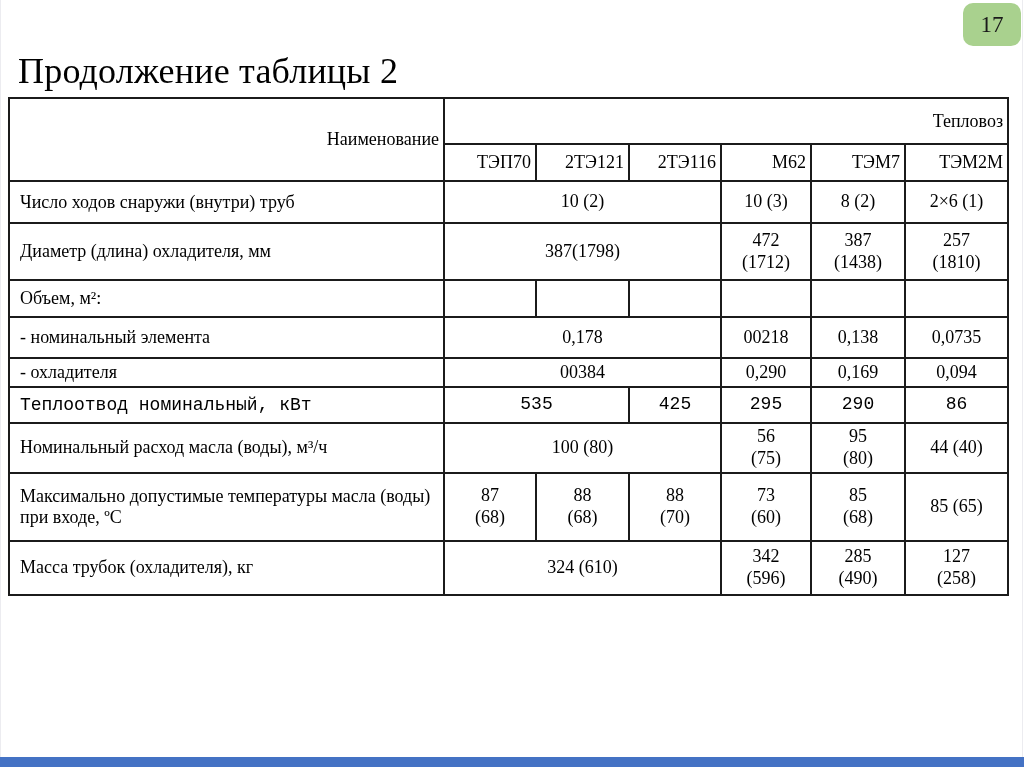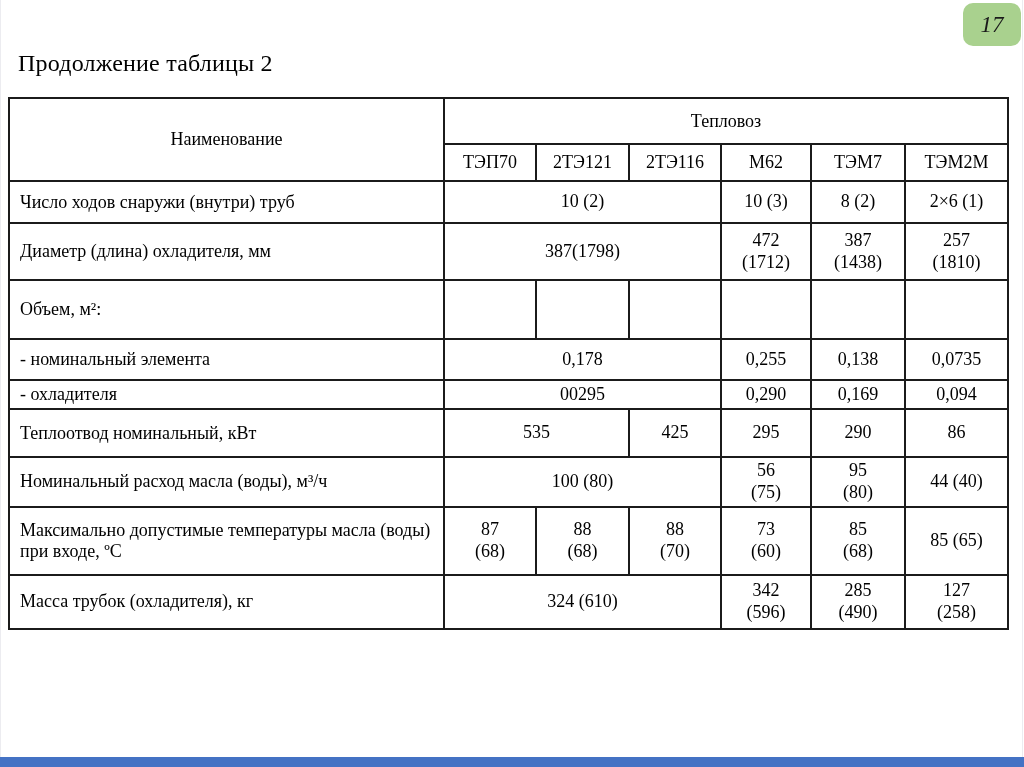--- a/index.html
+++ b/index.html
@@ -20,27 +20,26 @@
 
   .page-badge {
     position: absolute;
     top: 3px; right: 3px;
     width: 58px; height: 43px;
     background: #A9D18E;
     border-radius: 10px;
     display: flex; align-items: center; justify-content: center;
     font-size: 23px;
     color: #1a1a1a;
-    font-style: italic;
   }
 
   .slide-title {
     position: absolute;
     left: 18px; top: 50px;
-    font-size: 24px;
+    font-size: 36px;
     letter-spacing: 0.2px;
     color: #000;
   }
 
   table.data-table {
     position: absolute;
     left: 8px; top: 97px;
     width: 999px;
     border-collapse: collapse;
     table-layout: fixed;
@@ -56,31 +55,31 @@
     text-align: left;
     padding: 3px 8px 3px 10px;
   }
   .data-table .val {
     text-align: center;
     padding: 2px 20px;
     white-space: pre-line;
     line-height: 1.22;
   }
   .data-table .hdr {
-    text-align: center;
+    text-align: right;
     padding: 2px 4px;
   }
   tr.hrow1 { height: 46px; }
   tr.hrow2 { height: 37px; }
   tr.r0 { height: 42px; }
   tr.r1 { height: 57px; margin-top: 48px; }
-  tr.r2 { height: 59px; }
+  tr.r2 { height: 37px; }
   tr.r3 { height: 41px; }
   tr.r4 { height: 25px; }
-  tr.r5 { height: 48px; }
+  tr.r5 { height: 36px; font-family: Liberation Mono, monospace; }
   tr.r6 { height: 41px; border-radius: 12px; }
   tr.r7 { height: 68px; }
   tr.r8 { height: 54px; margin-top: 40px; }
 
   .bottom-bar {
     position: absolute;
     left: 0; right: 0; bottom: 0;
     height: 10px;
     background: #4472C4;
   }
@@ -146,28 +145,28 @@
       <td class="val"></td>
       <td class="val"></td>
       <td class="val"></td>
       <td class="val"></td>
       <td class="val"></td>
     </tr>
 
     <tr class="r3">
       <td class="lbl">- номинальный элемента</td>
       <td class="val" colspan="3">0,178</td>
-      <td class="val">0,255</td>
+      <td class="val">00218</td>
       <td class="val">0,138</td>
       <td class="val">0,0735</td>
     </tr>
 
     <tr class="r4">
       <td class="lbl">- охладителя</td>
-      <td class="val" colspan="3">00295</td>
+      <td class="val" colspan="3">00384</td>
       <td class="val">0,290</td>
       <td class="val">0,169</td>
       <td class="val">0,094</td>
     </tr>
 
     <tr class="r5">
       <td class="lbl">Теплоотвод номинальный, кВт</td>
       <td class="val" colspan="2">535</td>
       <td class="val">425</td>
       <td class="val">295</td>

